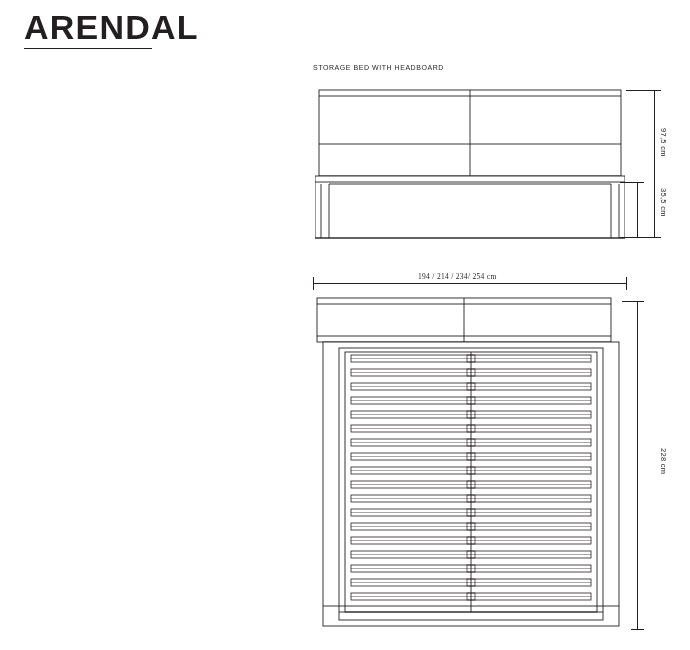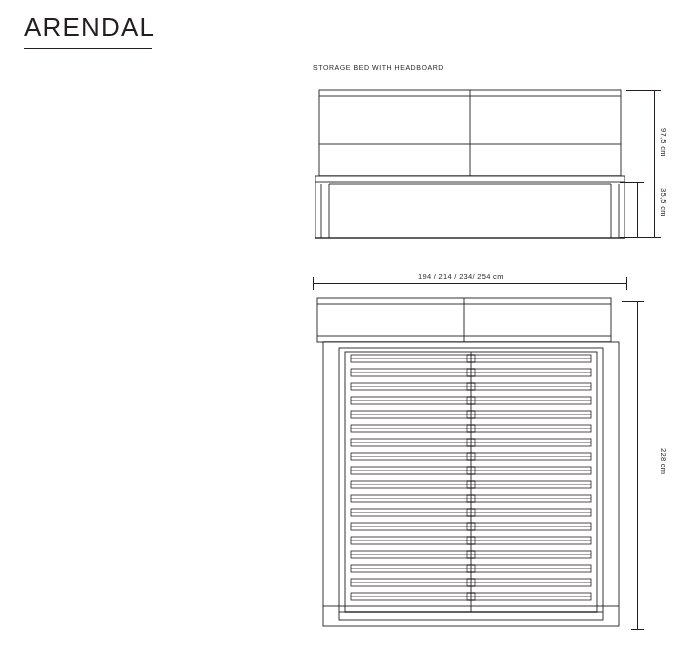--- a/index.html
+++ b/index.html
@@ -15,23 +15,23 @@
   }
 
   
   #brand-block {
     position: absolute;
     left: 24px;
     top: 12px;
     width: 150px;
   }
   #brand-title {
-    font-size: 26px;
+    font-size: 34px;
     letter-spacing: 1.2px;
-    font-weight: normal;
+    font-weight: bold;
     color: #231f20;
     line-height: 30px;
     white-space: nowrap;
   }
   #brand-rule {
     margin-top: 6px;
     border-top: 1px solid #231f20;
     width: 128px;
   }
 
@@ -88,20 +88,21 @@
     left: 659px;
     top: 128px;
   }
   #dim-height-base-label {
     left: 659px;
     top: 188px;
   }
   #dim-width-label {
     left: 418px;
     top: 272px;
+    font-family: Liberation Serif, serif;
   }
   #dim-depth-label {
     left: 659px;
     top: 448px;
   }
 
   
   .tick { position: absolute; background: #231f20; }
 </style>
 </head>

